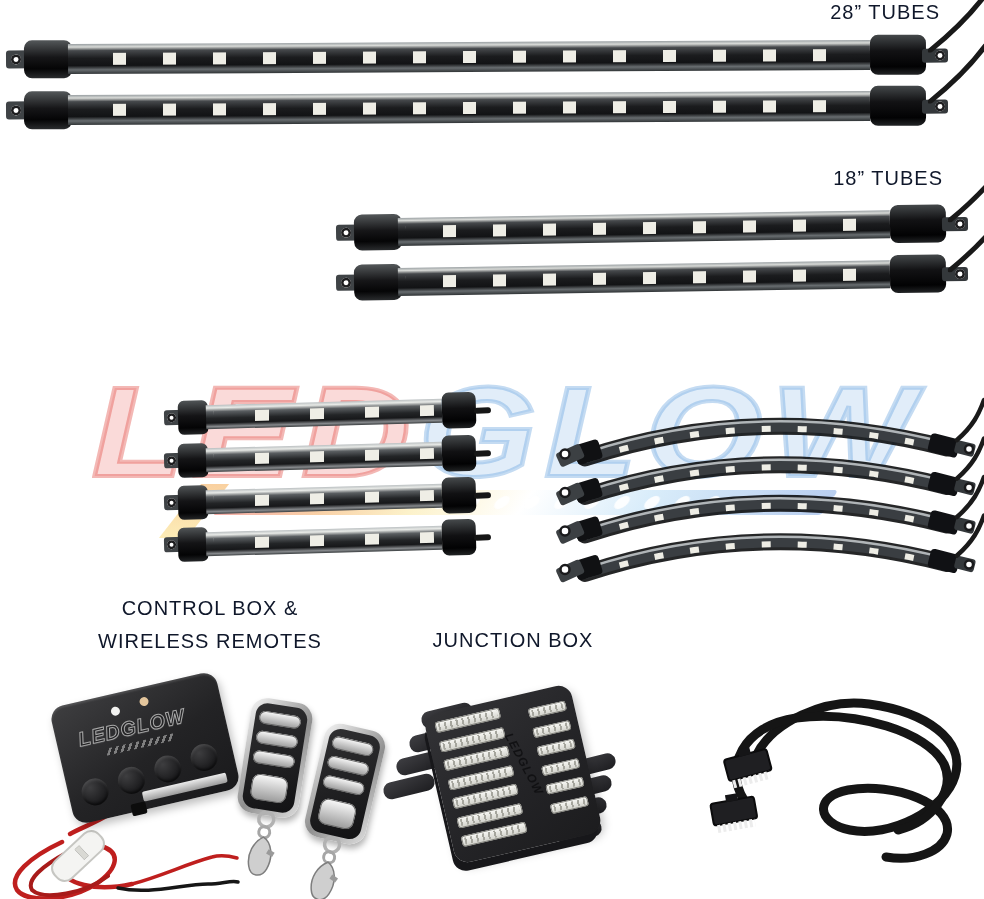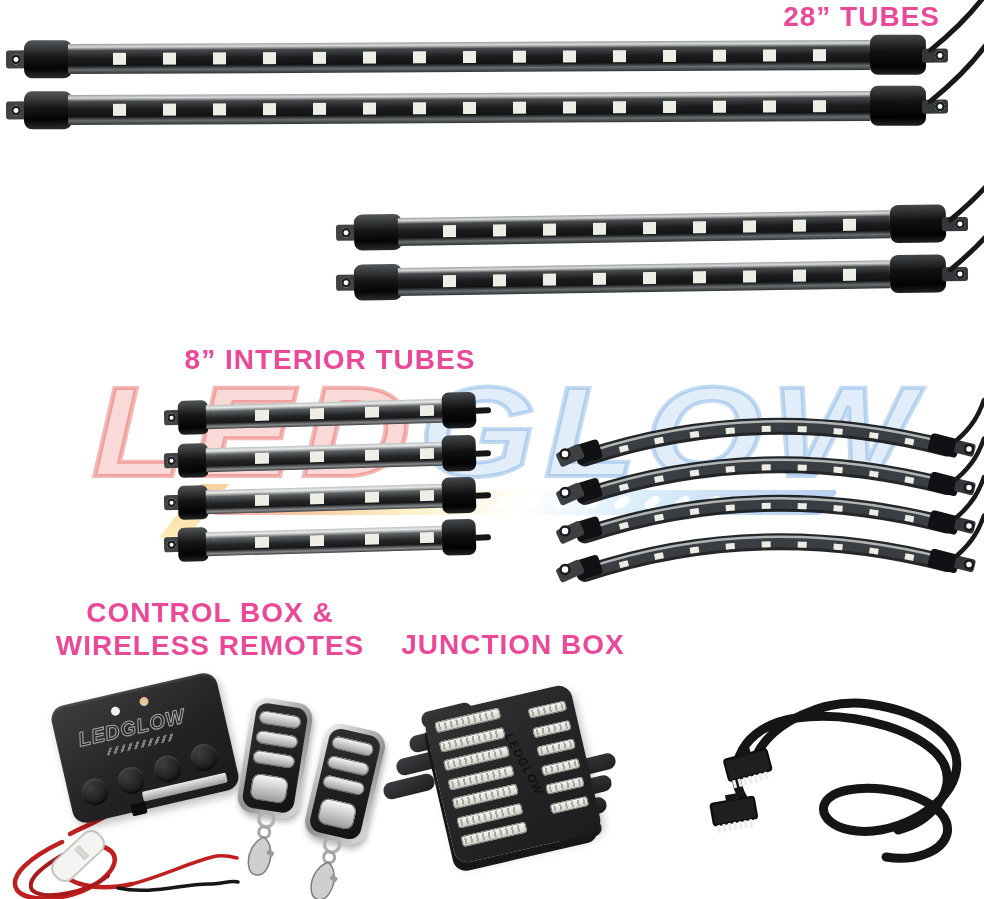--- a/index.html
+++ b/index.html
@@ -1,19 +1,19 @@
 <!DOCTYPE html>
 <html><head>
 <meta charset="utf-8">
 <style>
   html,body{margin:0;padding:0;background:#fff;}
   .stage{position:relative;width:984px;height:899px;background:#fff;overflow:hidden;
          font-family:"Liberation Sans",sans-serif;color:#161616;}
-  .hd{position:absolute;font-weight:700;font-size:28px;letter-spacing:1px;white-space:nowrap;
-      z-index:5;color:#ec4899;transform:scaleY(1.02);}
+  .hd{position:absolute;font-weight:400;font-size:20px;letter-spacing:1px;white-space:nowrap;
+      z-index:5;color:#0f172a;transform:scaleY(1.02);}
   .hd.right{text-align:right;}
   .hd.center{text-align:center;}
 
   
   .wm{position:absolute;left:92px;top:378px;width:870px;height:170px;z-index:1;pointer-events:none;}
   .wm-text{position:absolute;left:0;top:-10px;font-weight:700;font-style:italic;font-size:128px;
            line-height:1;letter-spacing:7px;white-space:nowrap;transform:scaleX(1.18);
            transform-origin:left center;}
   .wm-led{color:rgba(232,88,80,.22);-webkit-text-stroke:4px rgba(224,68,60,.38);}
   .wm-glow{color:rgba(120,175,228,.22);-webkit-text-stroke:4px rgba(92,156,218,.36);}
@@ -111,21 +111,21 @@
 
 <div class="stage">
 
   <div class="wm">
     <div class="wm-text"><span class="wm-led">LED</span><span class="wm-glow">GLOW</span></div>
     <div class="wm-slash"></div>
     <div class="wm-dots"></div>
   </div>
 
   <div class="hd right" style="top:1px;right:44px;">28” TUBES</div>
-  <div class="hd center" style="top:344px;left:160px;width:340px;">8” INTERIOR TUBES</div>
+  <div class="hd right" style="top:167px;right:41px;">18” TUBES</div>
   <div class="hd center" style="top:630px;left:40px;width:340px;">WIRELESS REMOTES</div>
   <div class="hd center" style="top:597px;left:40px;width:340px;">CONTROL BOX &amp;</div>
   <div class="hd center" style="top:629px;left:398px;width:230px;">JUNCTION BOX</div>
 
   <div id="group-28">
       <div class="tube t-large" style="left: 8px; top: 41px; width: 928px; height: 32px; transform: rotate(-0.3deg);">
         <div class="tt-tab">
           <span class="tt-hole"></span>
         </div>
     <div class="tt-capL"></div>

